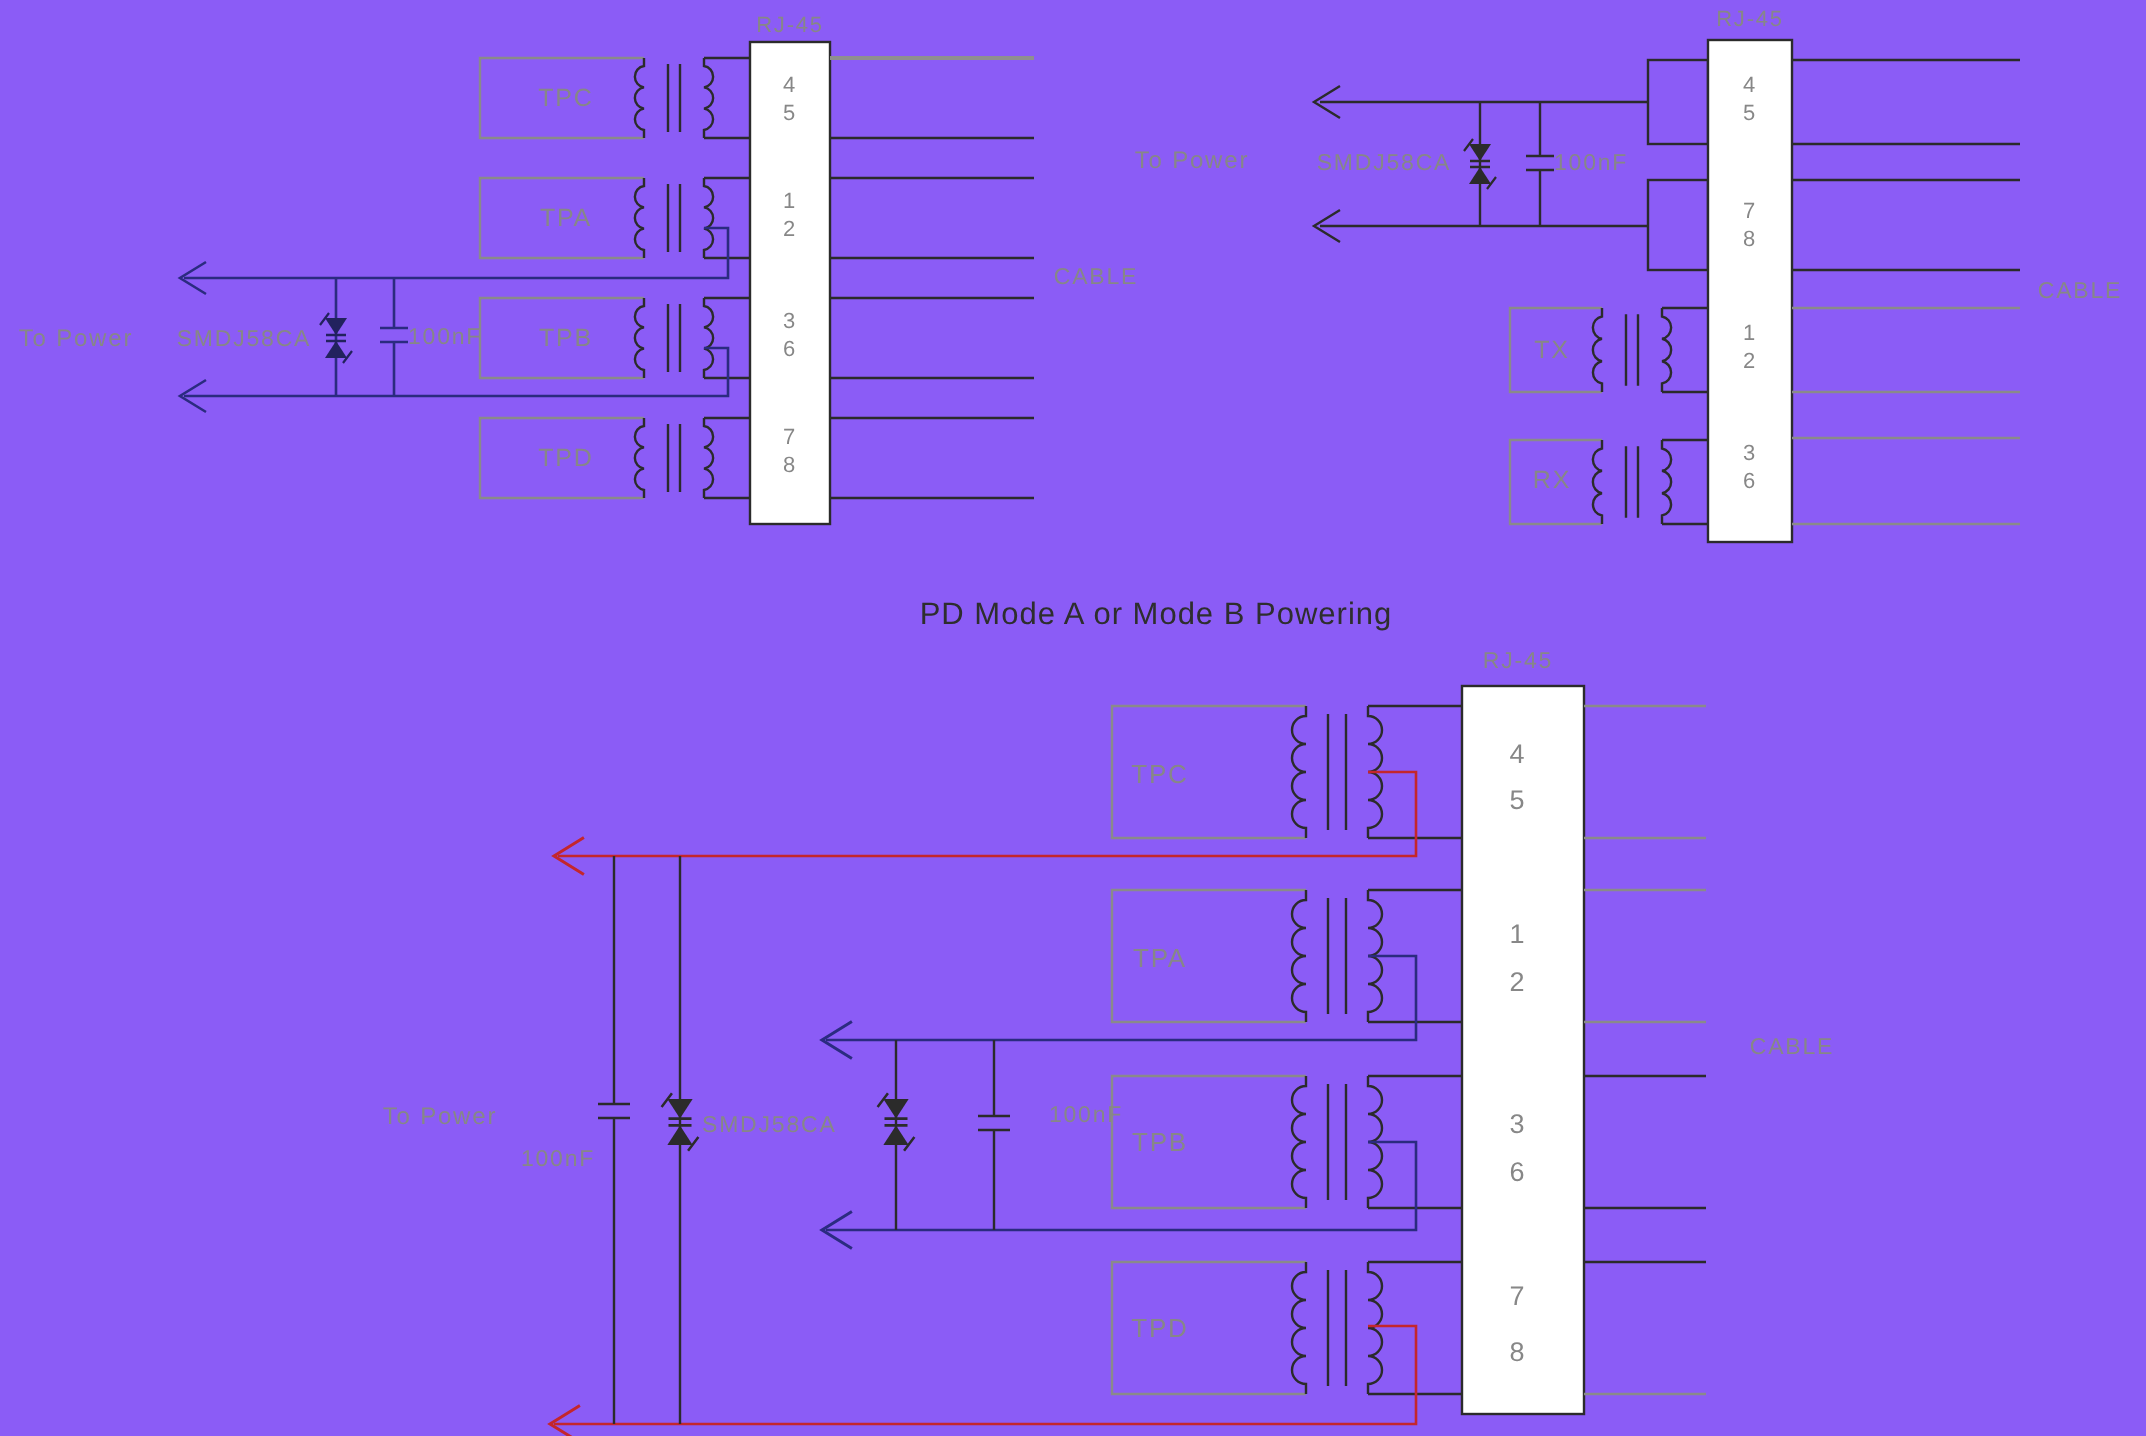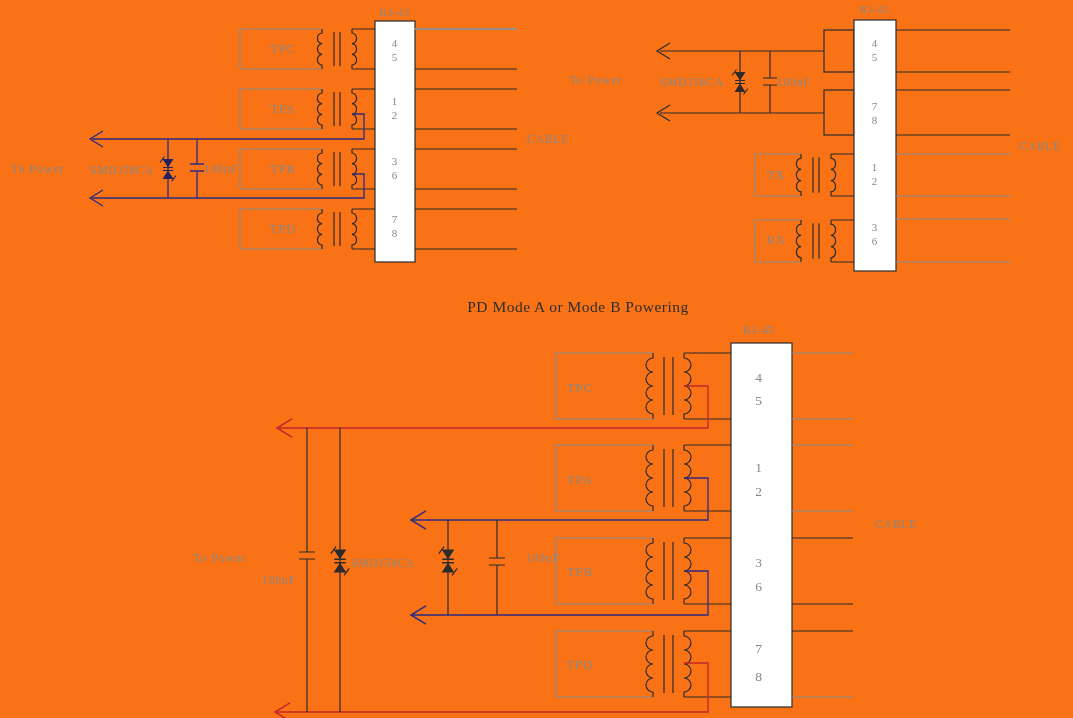--- a/index.html
+++ b/index.html
@@ -1,17 +1,17 @@
 <!DOCTYPE html>
 <html><head>
 <meta charset="utf-8">
 <style>
   html,body{margin:0;padding:0;background:#ffffff;}
-  .stage{position:relative;width:1073px;height:718px;background:#f97316;overflow:hidden;
-         font-family:Liberation Serif, serif;}
+  .stage{position:relative;width:1073px;height:718px;background:#8b5cf6;overflow:hidden;
+         font-family:Liberation Sans, sans-serif;}
   svg{display:block;}
   svg text{letter-spacing:0.9px;}
   
   .sg{stroke:#8a8a8a;stroke-width:1.2;fill:none;}
   .sgt{stroke:#8f8f8f;stroke-width:2;fill:none;}
   .sk{stroke:#2b2b2b;stroke-width:1.2;fill:none;}
   .sn{stroke:#2b2b80;stroke-width:1.3;fill:none;}
   .sr{stroke:#c4262c;stroke-width:1.3;fill:none;}
   .boxfill{fill:#ffffff;}
   

